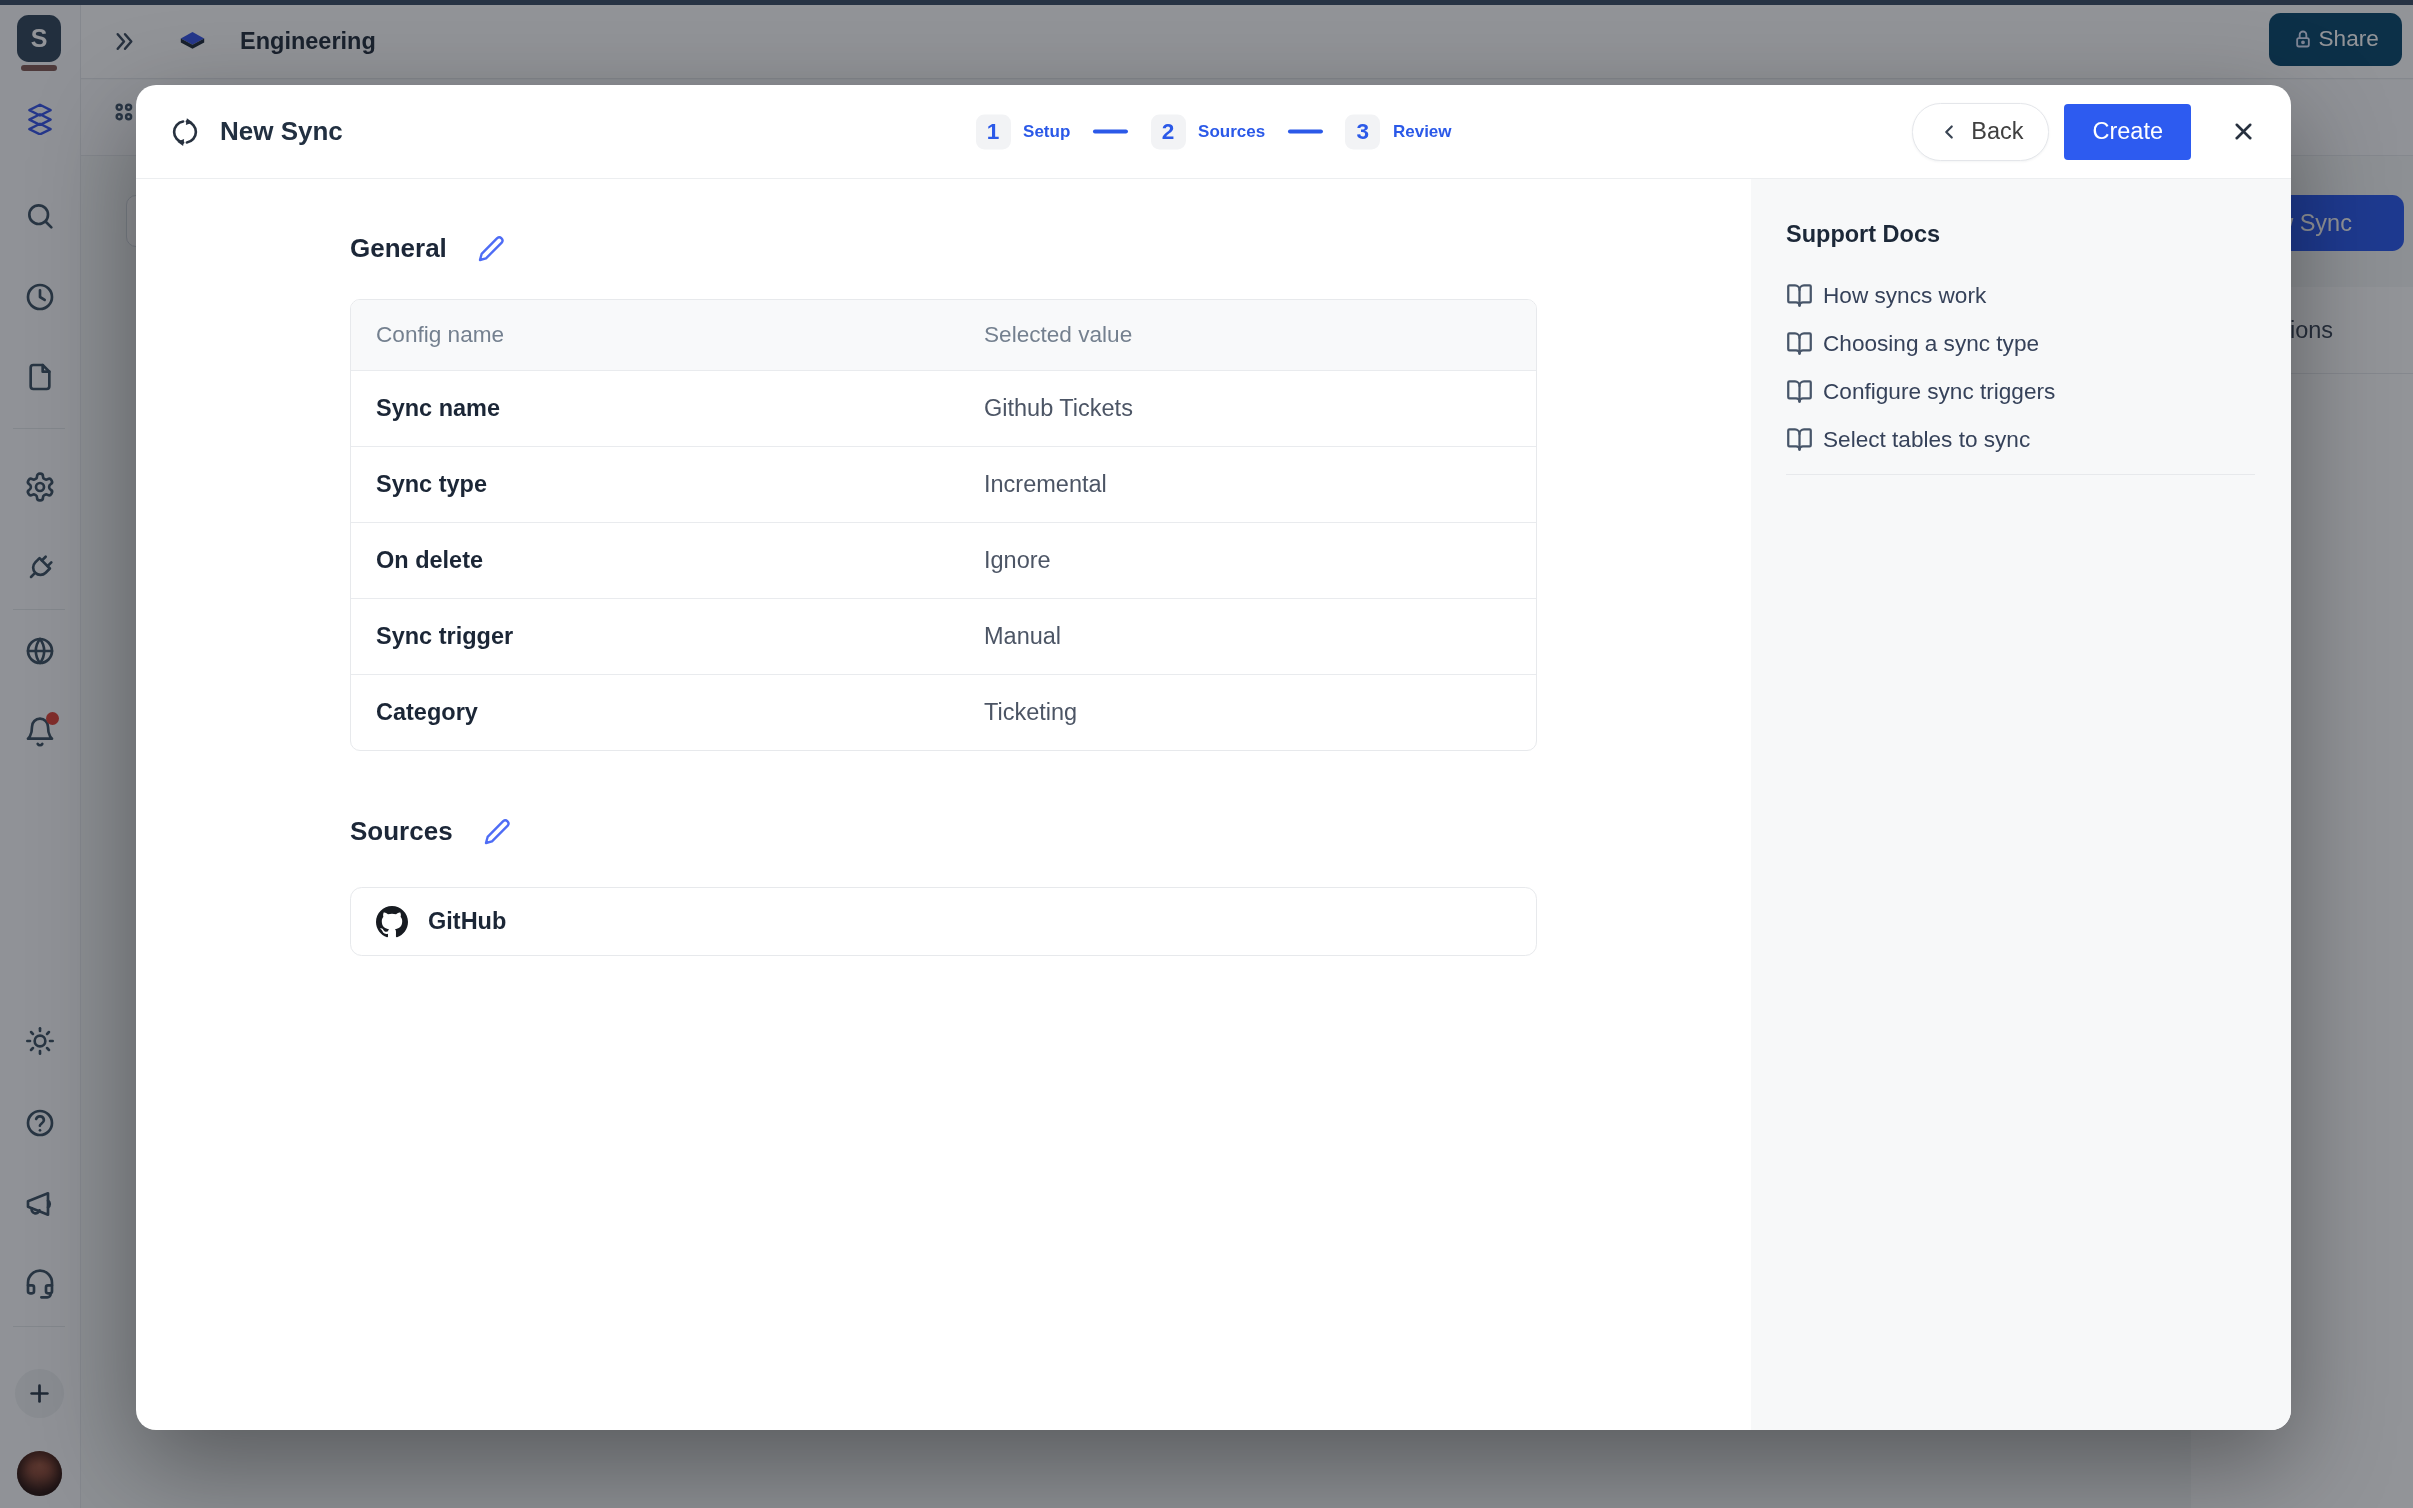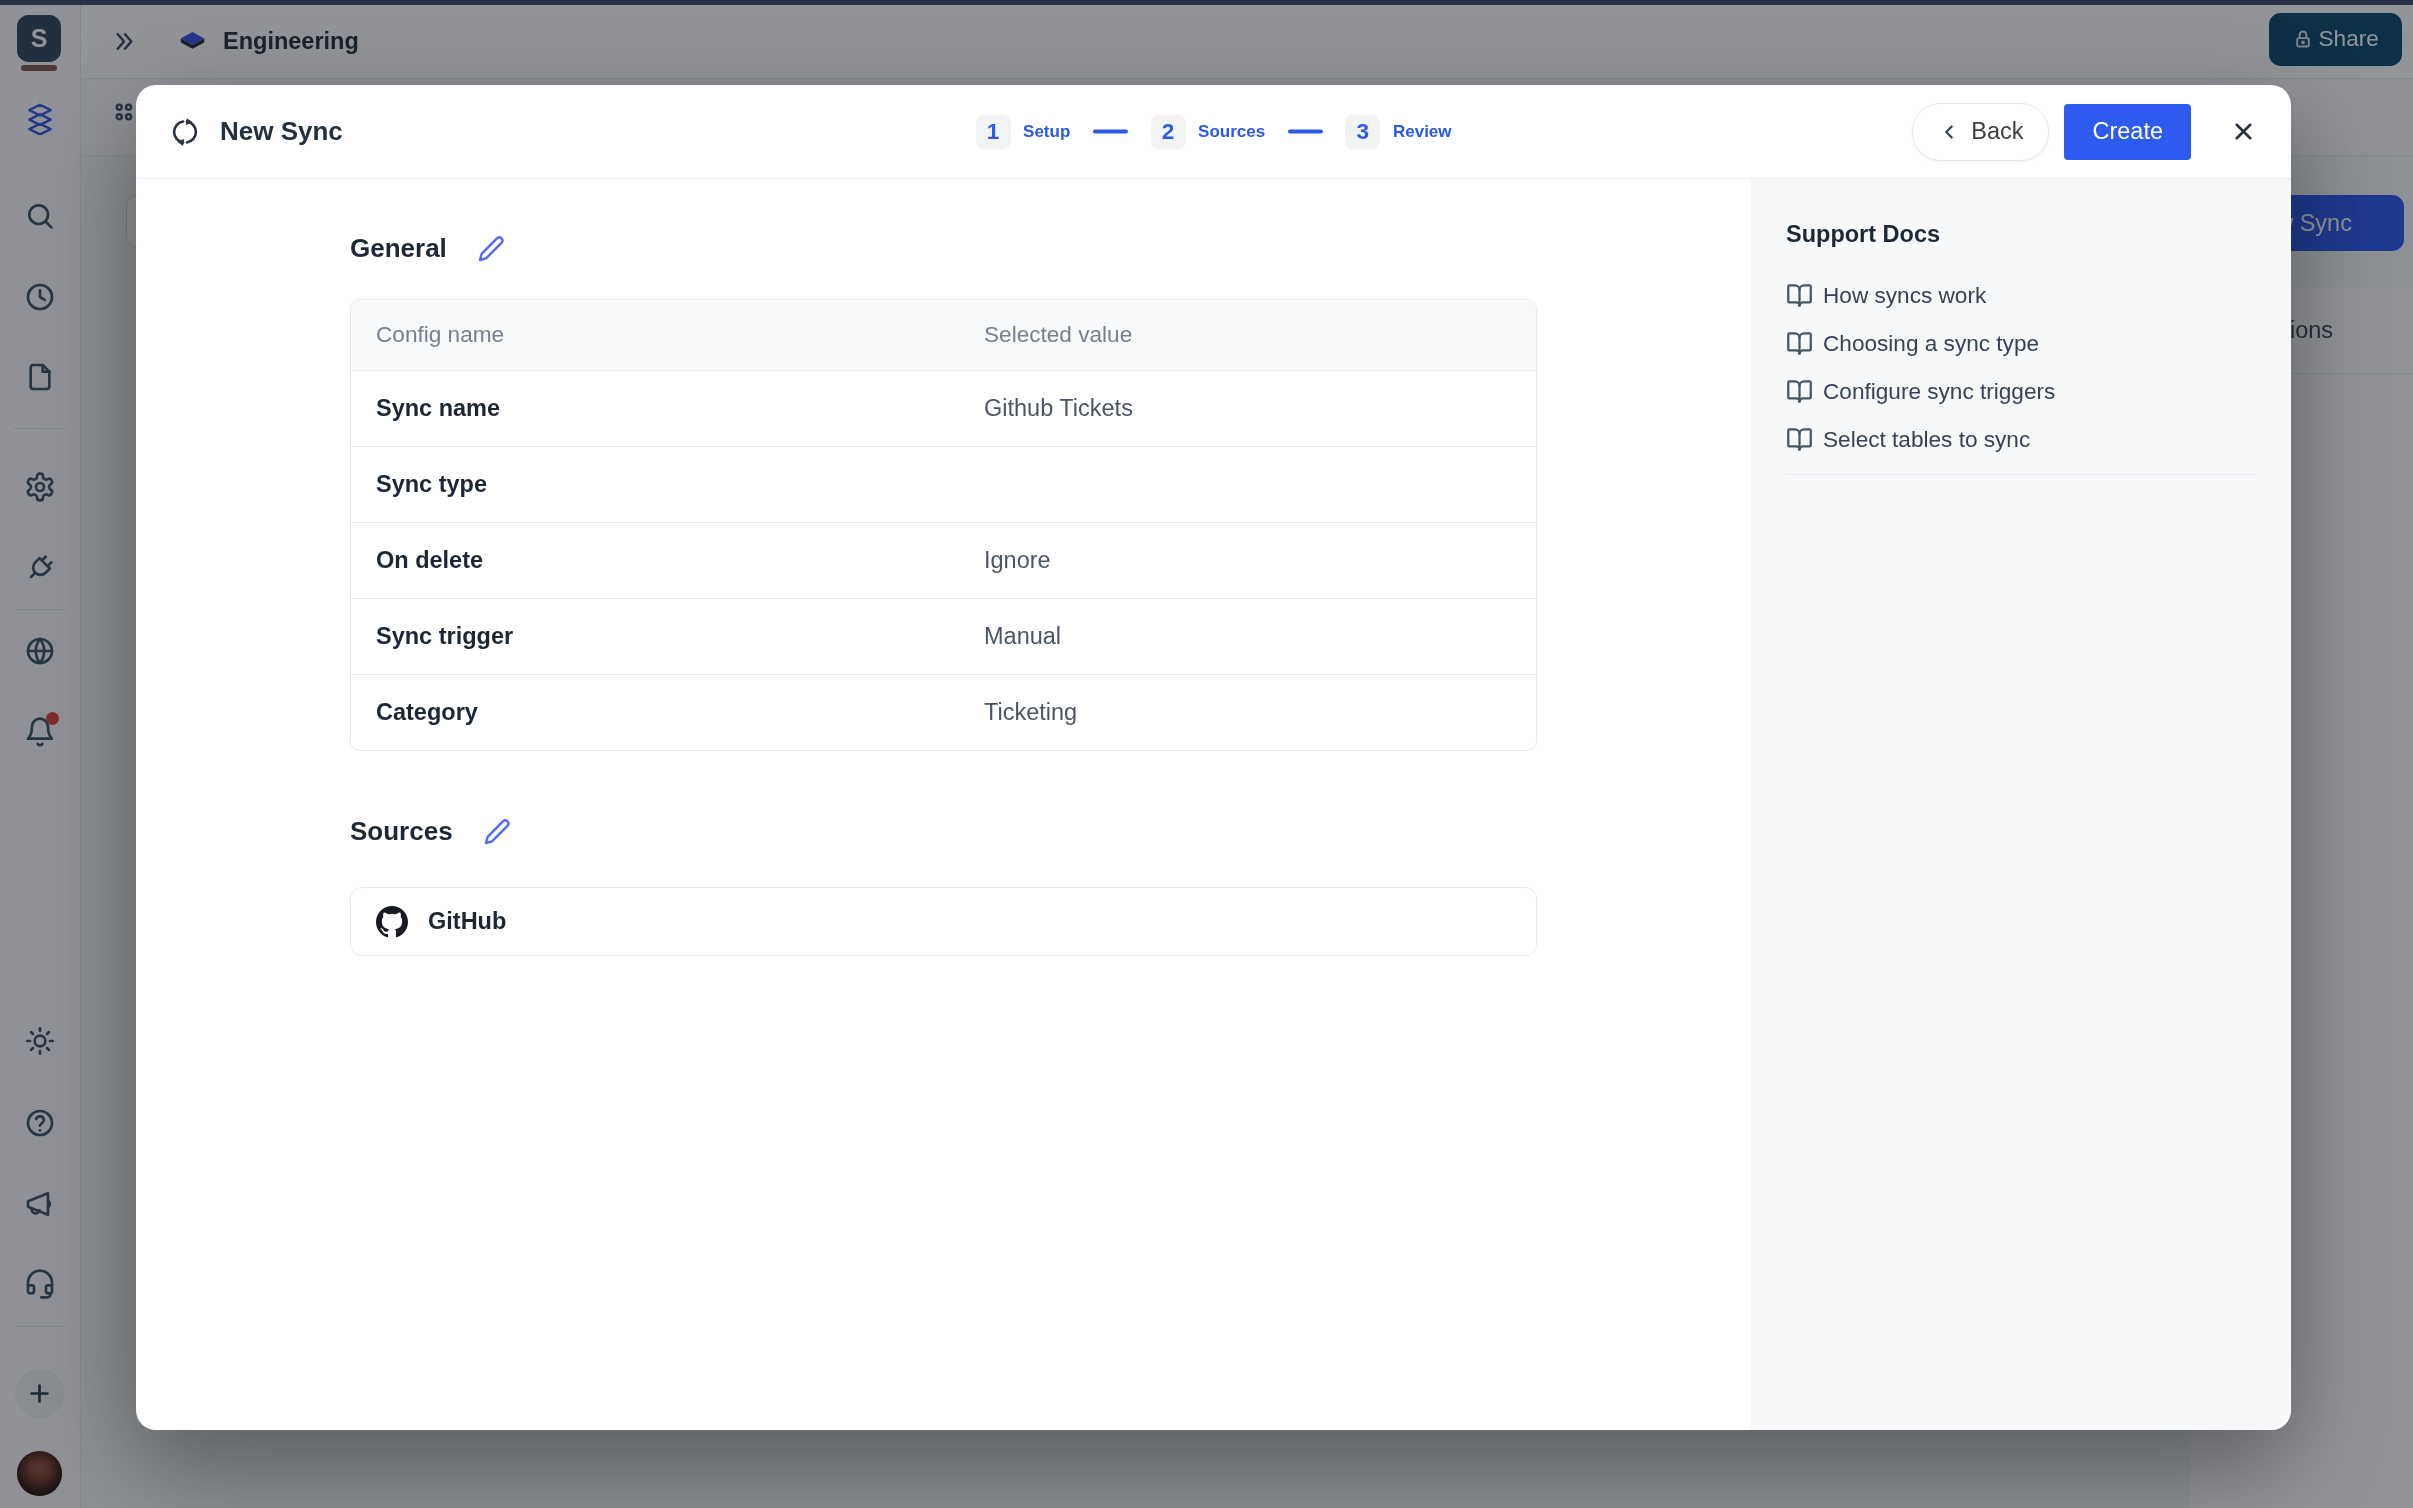--- a/index.html
+++ b/index.html
@@ -10,21 +10,21 @@
     -webkit-font-smoothing:antialiased;
   }
   .abs{position:absolute;}
   svg{display:block;}
 
   
   .top-strip{left:0;top:0;width:2413px;height:5px;background:#3d4f66;}
   .topbar{left:80px;top:5px;width:2334px;height:73px;background:#ffffff;border-bottom:1.7px solid #e8eaed;display:flex;align-items:center;}
   .chevrons{margin-left:32px;color:#3c4c5e;}
   .ws-cube{margin-left:42px;}
-  .ws-title{margin-left:17px;font-size:23.5px;font-weight:700;color:#25303e;}
+  .ws-title{margin-left:34px;font-size:23.5px;font-weight:700;color:#25303e;}
   .share-btn{position:absolute;right:11.7px;top:7.5px;height:53px;padding:0 23.5px;border-radius:11.7px;background:#0c4a6e;display:flex;align-items:center;gap:6px;color:#ffffff;font-size:22.6px;font-weight:500;}
   .toolbar2{left:80px;top:80px;width:2334px;height:75px;background:#fbfcfd;border-bottom:1.7px solid #e8eaed;}
   .grid-dots{left:114px;top:101px;}
   .search-sliver{left:126px;top:195px;width:134px;height:50px;border:1.7px solid #d5dbe2;border-radius:10px;background:#fff;}
 
   .sidebar{left:0;top:5px;width:80px;height:1503px;background:#fbfcfd;border-right:1.7px solid #e8eaed;}
   .logo-s{left:17px;top:15px;width:44px;height:47px;border-radius:11.7px;background:#33475c;color:#fff;font-size:25px;font-weight:600;display:flex;align-items:center;justify-content:center;}
   .logo-shadow{left:21px;top:65px;width:36px;height:5.9px;border-radius:3.4px;background:#6e3f3a;opacity:.85;}
   .side-ic{width:34px;height:34px;left:22.6px;display:flex;align-items:center;justify-content:center;color:#3f5364;}
   .side-div{left:13.4px;width:52px;height:0;border-top:1.7px solid #e4e7ea;}
@@ -312,20 +312,21 @@
           <div class="t-row t-head">
             <div>Config name</div>
             <div>Selected value</div>
           </div>
           <div class="t-row">
             <div class="t-label">Sync name</div>
             <div class="t-value">Github Tickets</div>
           </div>
           <div class="t-row">
             <div class="t-label">Sync type</div>
+            <div class="t-value">Incremental</div>
           </div>
           <div class="t-row">
             <div class="t-label">On delete</div>
             <div class="t-value">Ignore</div>
           </div>
           <div class="t-row">
             <div class="t-label">Sync trigger</div>
             <div class="t-value">Manual</div>
           </div>
           <div class="t-row">

